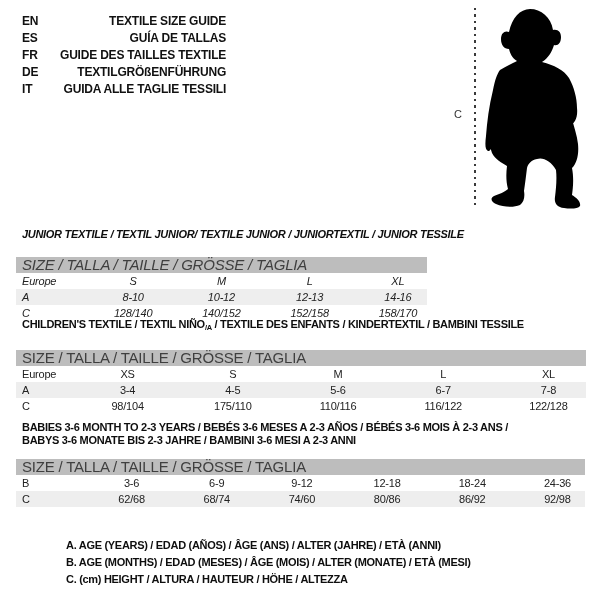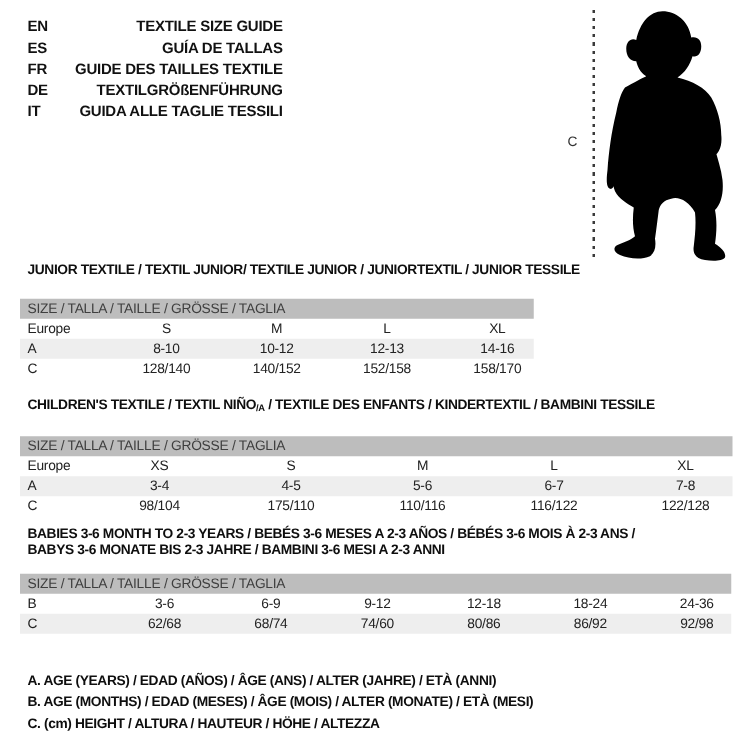--- a/index.html
+++ b/index.html
@@ -20,34 +20,34 @@
   }
   .measure-label { position:absolute; left:454px; top:108px; font-size:11px; color:#333; }
   .baby-svg { position:absolute; left:480px; top:6px; }
   
   .size-section { position:absolute; }
   .tbl-title { font-weight:bold; font-size:11px; letter-spacing:-0.3px; color:#0e0e0e;
                padding-left:6px; line-height:13px; white-space:nowrap; }
   .tbl-title .subsc { font-size:7.5px; vertical-align:-2px; }
   .tbl { width:100%; }
   .bar { height:16px; line-height:16px; background:#bdbdbd; color:#3f3f3f;
-         font-size:11px; letter-spacing:-0.2px; padding-left:6px; }
+         font-size:15px; letter-spacing:-0.2px; padding-left:6px; }
   .trow { display:flex; height:16px; line-height:16px; font-size:11px;
           letter-spacing:-0.2px; color:#222;gap:30px; }
   .trow.alt { background:#eeeeee; }
   .lab { padding-left:6px; }
   .t1 .lab, .t3 .lab { width:58px; }
   .t2 .lab { width:44px; }
   .cell { flex:1; text-align:center; }
   .gap-1 { margin-bottom:16px; }
   .gap-3 { margin-bottom:12px; }
   
   .footnotes { position:absolute; left:22px; top:537px; }
   .footnote { height:17px; line-height:17px; font-weight:bold; font-size:11px;
-              letter-spacing:-0.3px; color:#0e0e0e; white-space:nowrap; }
+              letter-spacing:-0.3px; color:#0e0e0e; white-space:nowrap;margin-left:44px; }
 </style>
 </head>
 <body>
 
 <div class="page">
 
   <div class="lang-block">
     <div class="lang-row">
       <span class="lang-code">EN</span>
       <span>TEXTILE SIZE GUIDE</span>
@@ -111,21 +111,21 @@
       C7,116 9,100 13,84
       C15,74 17,68 20,64
       C27,60 33,57 37,55
       C32,52 30,47 29,43
       C24,43 21,39 21,33
       C21,27 25,24 29,26
       C32,12 40,3 50,3
       Z"></path>
   </svg>
 
-  <div class="size-section t1" style="left:16px; top:210px; width:411px;">
+  <div class="size-section t1" style="left:16px; top:228px; width:411px;font-style:italic;">
     <div class="tbl-title gap-1">JUNIOR TEXTILE / TEXTIL JUNIOR/ TEXTILE JUNIOR / JUNIORTEXTIL / JUNIOR TESSILE</div>
     <div class="tbl">
       <div class="bar">SIZE / TALLA / TAILLE / GRÖSSE / TAGLIA</div>
       <div class="trow">
         <span class="lab">Europe</span>
         <span class="cell">S</span>
         <span class="cell">M</span>
         <span class="cell">L</span>
         <span class="cell">XL</span>
       </div>

